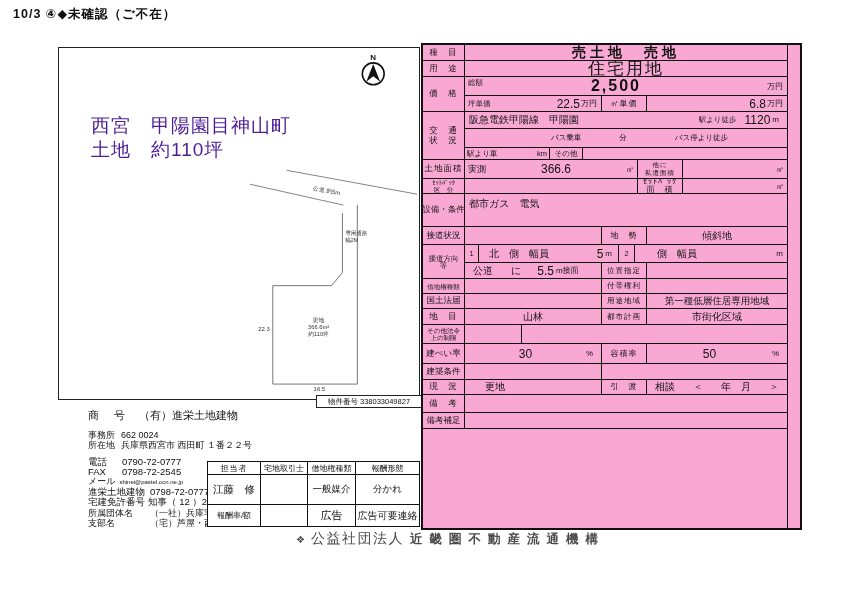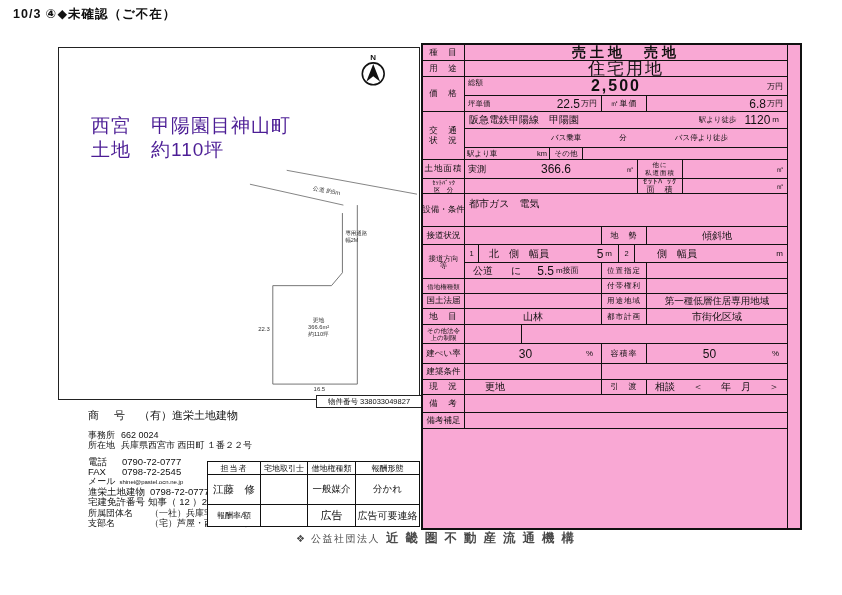--- a/index.html
+++ b/index.html
@@ -44,21 +44,21 @@
   .alab { display:inline-block; }
 
   
   #staff-table { position:absolute; left:207px; top:461px; width:213px; height:66px; border:1px solid #111;
                  display:flex; flex-direction:column; background:#fff; }
   #staff-table .r:last-child { border-bottom:none; }
   .sc { display:flex; align-items:center; justify-content:center; overflow:hidden; white-space:nowrap; }
 
   
   #stamp { position:absolute; left:296px; top:530px; display:flex; align-items:center; color:#4a4a4a; }
-  #stamp .org { font-size:10px; letter-spacing:1.5px; margin:0 6px; }
+  #stamp .org { font-size:14px; letter-spacing:1.5px; margin:0 6px; }
   #stamp .name { font-size:12.5px; letter-spacing:7px; font-weight:bold; }
 </style>
 </head>
 <body>
 
 <div id="header-note">10/3 ④◆未確認（ご不在）</div>
 
 <div id="map-box">
   <svg id="plot-svg" viewBox="0 0 362 353" xmlns="http://www.w3.org/2000/svg">
 

